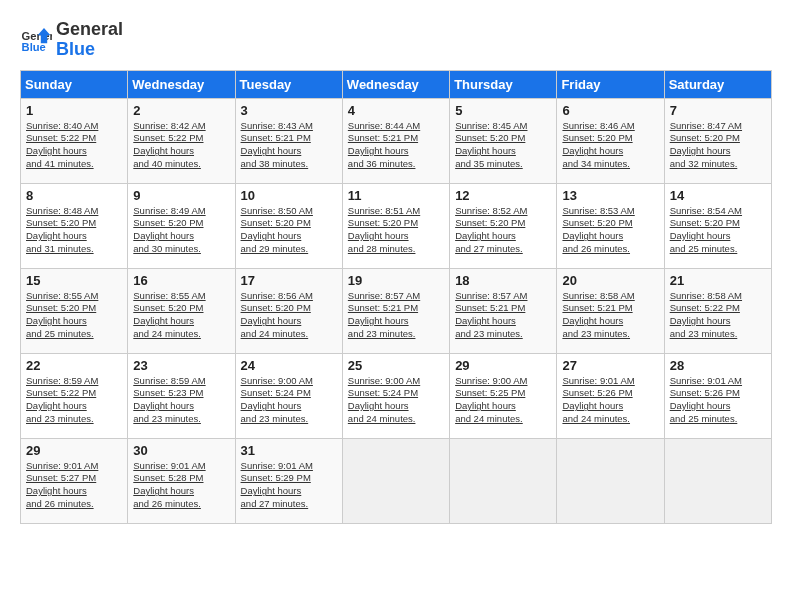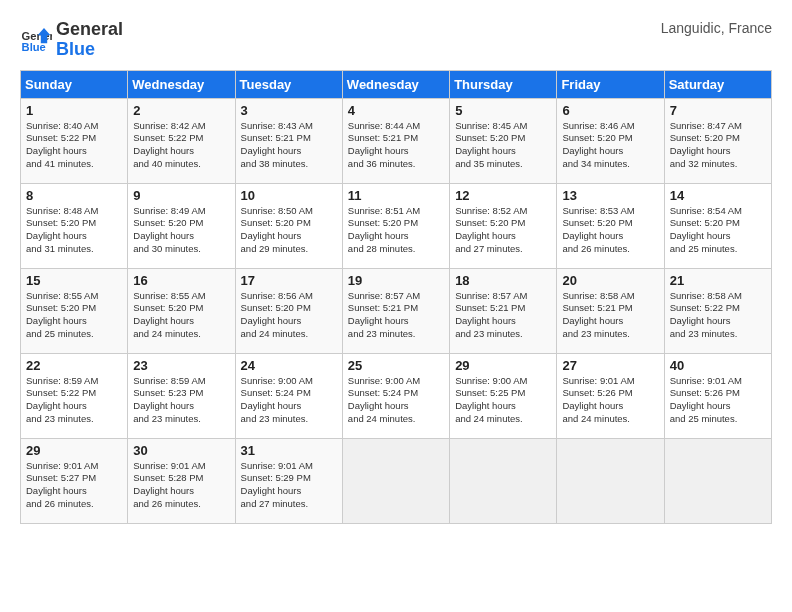--- a/index.html
+++ b/index.html
@@ -80,20 +80,21 @@
       font-size: 13px;
       font-weight: bold;
       color: #222;
       display: block;
       margin-bottom: 2px;
     }
     .cell-text {
       font-size: 9.5px;
       color: #333;
       line-height: 1.35;
+      text-decoration: underline;
     }
     td.empty {
       background: #f0f0f0 !important;
     }
   </style>
 </head>
 <body>
 
 <div class="header">
   <div class="logo">
@@ -103,21 +104,20 @@
       <polygon points="30,5 38,14 34,14 34,24 26,24 26,14 22,14" fill="#1a73e8"></polygon>
     </svg>
     <div>
       <div class="logo-text">
         <div>General</div>
         <div><span>Blue</span></div>
       </div>
     </div>
   </div>
   <div class="title-area">
-    <div class="location">Languidic, France</div>
   </div>
 </div>
 
 <table class="calendar">
   <thead>
     <tr>
       <th>Sunday</th>
       <th>Wednesday</th>
       <th>Tuesday</th>
       <th>Wednesday</th>
@@ -371,21 +371,21 @@
         <td>
         <span class="day-num">27</span>
         <div class="cell-text">
           Sunrise: 9:01 AM<br>
           Sunset: 5:26 PM<br>
           Daylight hours<br>
           and 24 minutes.
         </div>
       </td>
         <td>
-        <span class="day-num">40</span>
+        <span class="day-num">28</span>
         <div class="cell-text">
           Sunrise: 9:01 AM<br>
           Sunset: 5:26 PM<br>
           Daylight hours<br>
           and 25 minutes.
         </div>
       </td>
       </tr>
       <tr>
         <td>

